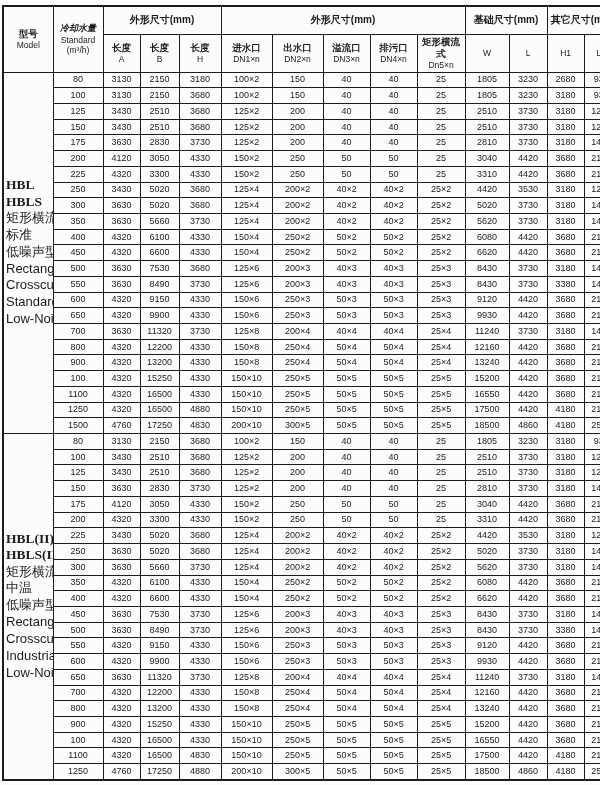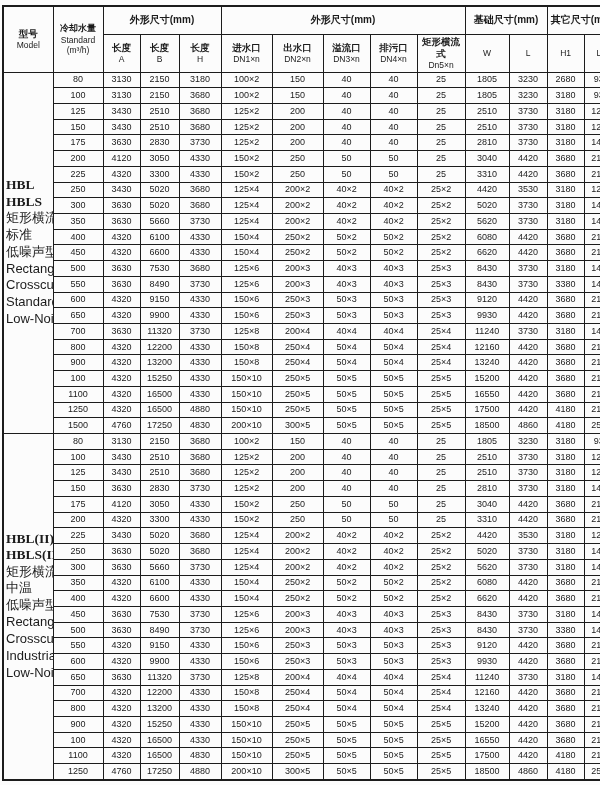--- a/index.html
+++ b/index.html
@@ -11,21 +11,21 @@
     position:absolute;left:2px;top:5px;width:596px;height:776px;
     border-collapse:collapse;table-layout:fixed;
     border:2px solid #1c1c1c;
   }
   th,td{border:1px solid #1c1c1c;padding:0;text-align:center;vertical-align:middle;overflow:hidden;}
   thead tr.hr1{height:28px;}
   thead tr.hr2{height:38px;}
   th{font-weight:400;}
   .grp{font-weight:700;font-size:10px;letter-spacing:0;margin-left:48px;}
   .cn{display:block;font-weight:700;font-size:9.5px;line-height:1.25;}
-  .cn2{display:block;font-weight:700;font-size:9px;line-height:1.25;}
+  .cn2{display:block;font-weight:700;font-size:9px;line-height:1.25;font-style:italic;}
   .code{display:block;font-weight:400;font-size:8.5px;line-height:1.2;}
   tbody td{font-size:9px;line-height:1;white-space:nowrap;}
   tbody tr{height:15.7px;}
   td.model-cell{
     text-align:left;padding-left:2px;vertical-align:middle;
   }
   .model-name{font-family:"Liberation Serif",serif;font-weight:700;font-size:13.5px;line-height:1.2;}
   .model-cn{font-size:13px;line-height:1.3;}
   .model-en{font-size:13px;line-height:1.3;}
 </style>

